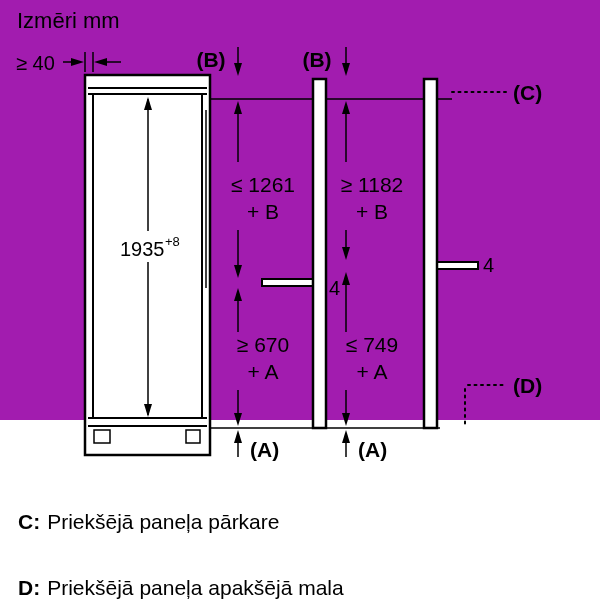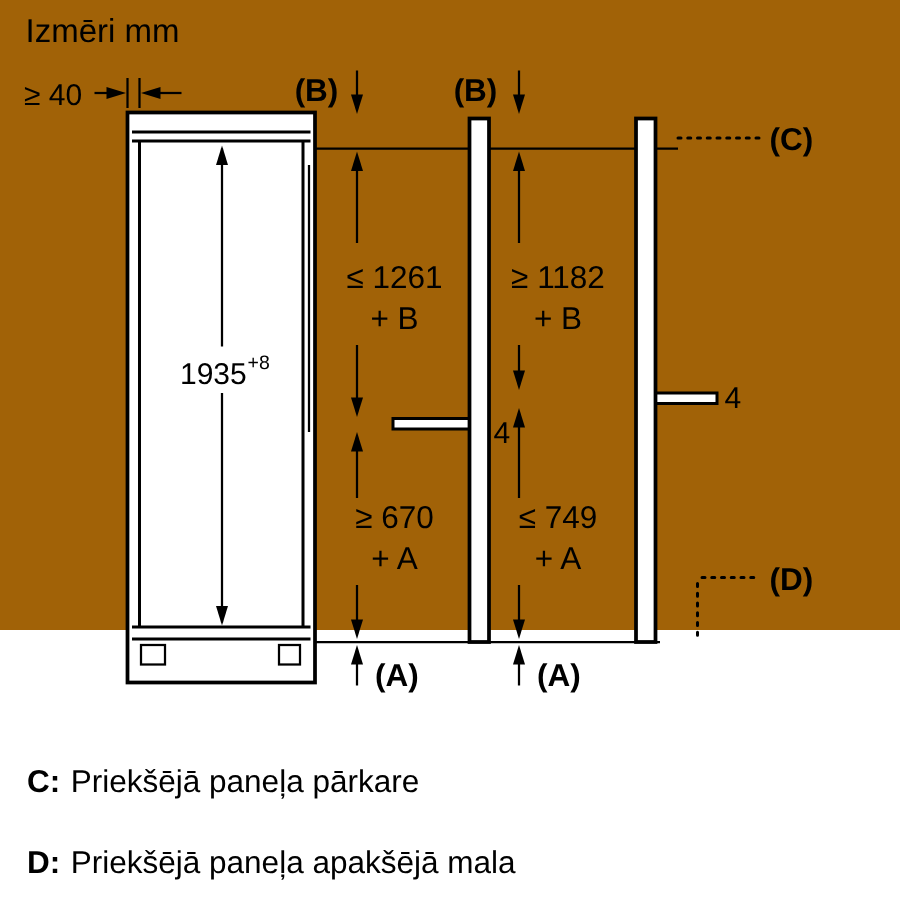--- a/index.html
+++ b/index.html
@@ -1,22 +1,22 @@
 <!DOCTYPE html>
 <html><head>
 <meta charset="utf-8">
 <style>
   html,body{margin:0;padding:0;background:#fff;}
   body{width:600px;height:600px;overflow:hidden;color:#000;
        font-family:"Liberation Sans", sans-serif;}
-  .page{position:relative;width:600px;height:420px;background:#a16207;}
+  .page{position:relative;width:600px;height:420px;background:#a21caf;}
   .title{position:absolute;left:17px;top:8px;font-size:22px;}
   .legend-line{position:absolute;left:18px;font-size:21px;white-space:nowrap;margin-top:32px;}
   .legend-line.c{top:478px;}
-  .legend-line.d{top:532px;}
+  .legend-line.d{top:544px;}
   .legend-key{font-weight:bold;margin-right:7px;}
   svg{position:absolute;left:0;top:0;}
   svg text{font-family:"Liberation Sans", sans-serif;fill:#000;font-size:21px;}
   svg text.b{font-weight:bold;}
   svg text.s20{font-size:20px;}
   svg text.sup{font-size:13px;}
   .ln{stroke:#000;fill:none;}
   .w25{stroke-width:2.5;}
   .w2{stroke-width:2;}
   .w15{stroke-width:1.5;}

